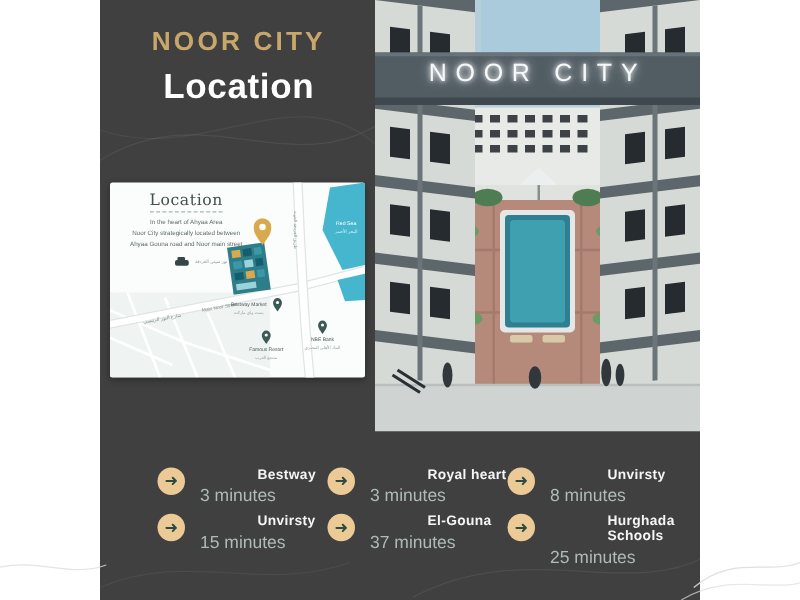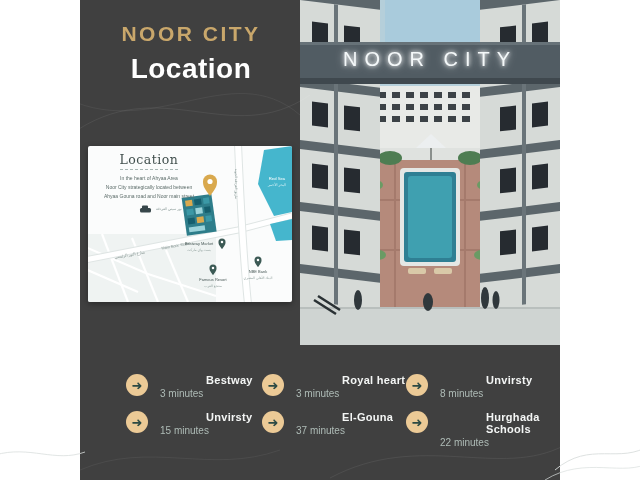--- a/index.html
+++ b/index.html
@@ -47,21 +47,21 @@
   }
   
   .dist-item{position:absolute;display:flex;align-items:flex-start;}
   .dist-icon{
     width:22px;height:22px;border-radius:50%;background:#ecca96;
     color:#2c4a44;display:flex;align-items:center;justify-content:center;
     font-size:13px;font-weight:bold;flex:0 0 auto;
   }
   .dist-text{margin-left:12px;padding-top:0px;}
   .dist-label{font-size:11px;font-weight:bold;color:#f4f6f5;letter-spacing:.3px;margin-left:46px;}
-  .dist-time{font-size:10px;color:#aebbb6;margin-top:2px;}
+  .dist-time{font-size:14px;color:#aebbb6;margin-top:2px;}
   .i1{left:46px;top:374px;} .i2{left:182px;top:374px;} .i3{left:326px;top:374px;}
   .i4{left:46px;top:411px;} .i5{left:182px;top:411px;} .i6{left:326px;top:411px;}
   
   .curves{position:absolute;left:0;top:0;width:640px;height:480px;pointer-events:none;}
 </style>
 </head>
 <body>
 
 <div class="page">
 
@@ -315,21 +315,21 @@
       <div class="dist-icon">➜</div>
       <div class="dist-text">
         <div class="dist-label">El-Gouna</div>
         <div class="dist-time">37 minutes</div>
       </div>
     </div>
     <div class="dist-item i6">
       <div class="dist-icon">➜</div>
       <div class="dist-text">
         <div class="dist-label">Hurghada Schools</div>
-        <div class="dist-time">22 minutes</div>
+        <div class="dist-time">25 minutes</div>
       </div>
     </div>
   </div>
 
   <svg class="curves" viewBox="0 0 640 480">
     <g fill="none" stroke="#ffffff" stroke-width="1">
       <path d="M70 135 C 160 70, 230 150, 310 95" opacity="0.07"></path>
       <path d="M60 95 C 150 145, 230 55, 300 115" opacity="0.06"></path>
       <path d="M80 470 C 150 440, 210 475, 280 450" opacity="0.06"></path>
       <path d="M330 478 C 420 430, 500 480, 565 445" opacity="0.07"></path>

